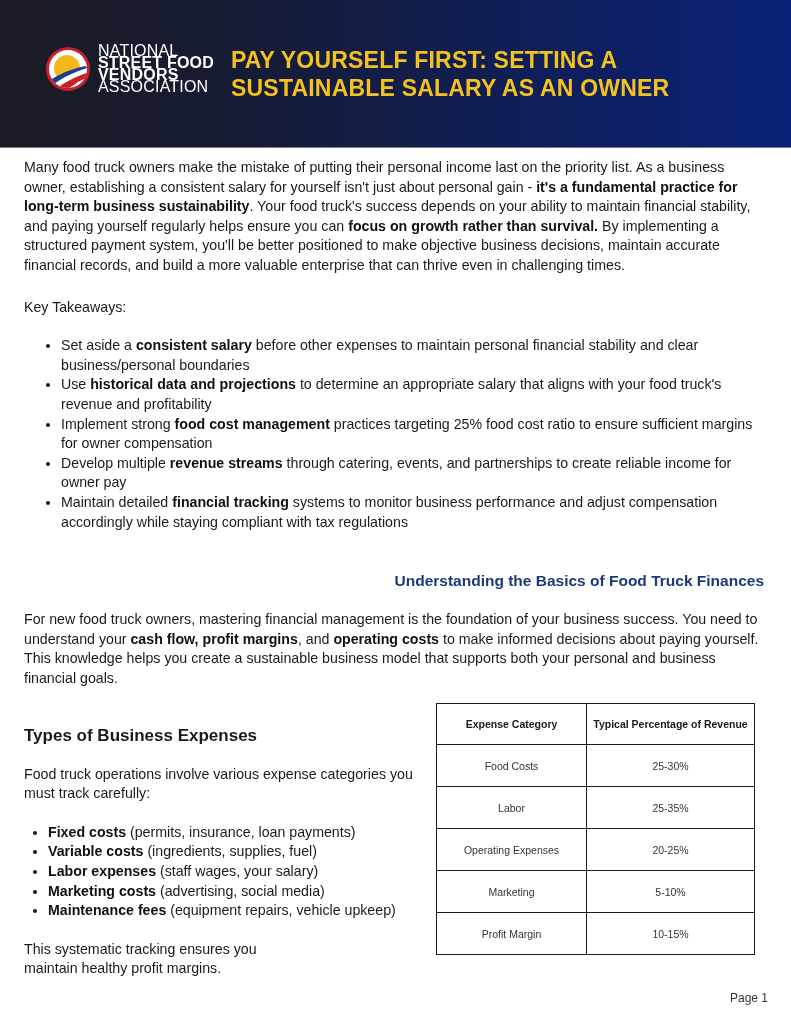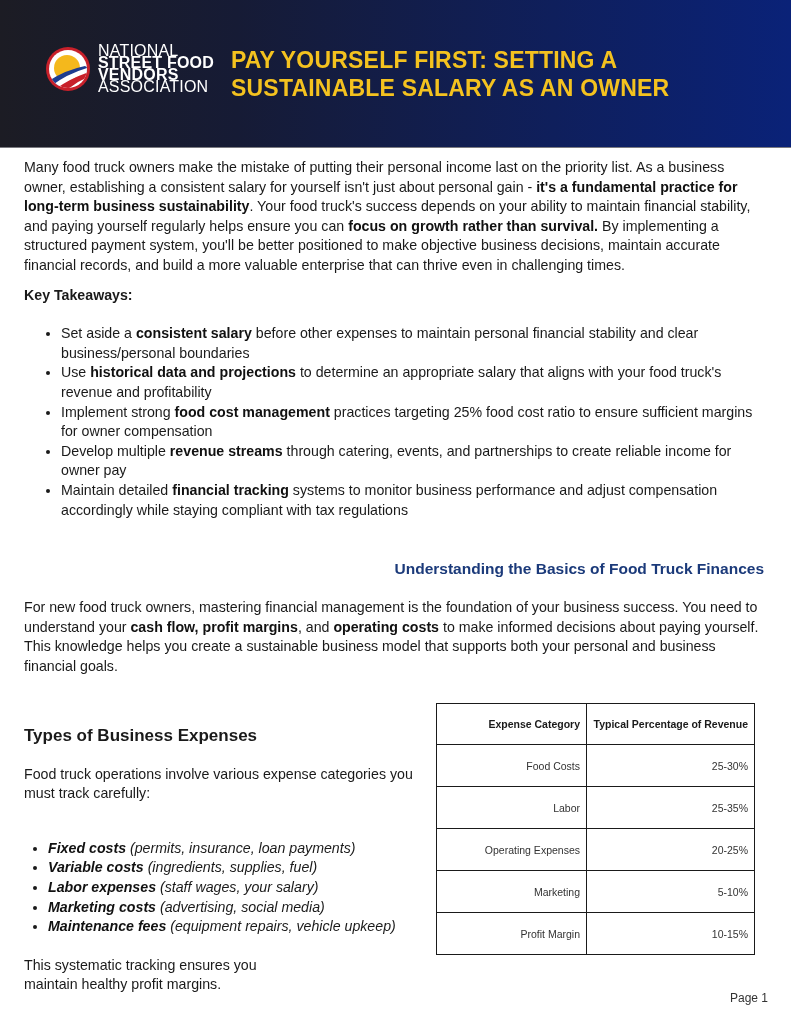--- a/index.html
+++ b/index.html
@@ -19,36 +19,36 @@
   }
   .logo-text .bold { font-weight: 700; }
   .title {
     position: absolute; left: 231px; top: 46px; margin: 0; color: #f4c21f;
     font-size: 23px; line-height: 28px; font-weight: 700; letter-spacing: 0.2px;
   }
   .content { position: absolute; left: 24px; top: 158px; width: 740px; font-size: 14.2px; line-height: 19.6px; }
   p { margin: 0; }
   b { font-weight: 700; color: #111; }
   .intro { width: 735px; }
-  .kt-head { margin-top: 10px; font-weight: 700; }
+  .kt-head { margin-top: 22px; font-weight: 400; }
   ul { margin: 0; padding-left: 24px; }
   .kt-list { margin-top: 19px; }
   .kt-list li { padding-left: 0; margin-left: 13px; }
   .section-title {
     margin-top: 39px; color: #1b3a7a; font-weight: 700; font-size: 15.5px; line-height: 20px; text-align: right;
   }
   .basics { margin-top: 19px; width: 735px; }
   .left-col { position: absolute; left: 24px; top: 726px; width: 400px; font-size: 14.2px; line-height: 19.6px; }
   .sub-title { font-weight: 700; font-size: 17px; margin: 0; }
   .left-col .desc { margin-top: 19px; }
-  .exp-list { margin-top: 35px; font-style: italic; }
+  .exp-list { margin-top: 19px; }
   .left-col .closing { margin-top: 19px; }
   table.expense {
     position: absolute; left: 436px; top: 703px; width: 319px; border-collapse: collapse;
-    font-size: 10.5px; text-align: right;
+    font-size: 10.5px; text-align: center;
   }
   table.expense th, table.expense td { border: 1.5px solid #1a1a1a; height: 41px; padding: 0 6px; }
   table.expense th { font-weight: 700; height: 40px; line-height: 12px; }
   table.expense td { color: #333; }
   table.expense col.c1 { width: 150px; }
   .page-num { position: absolute; right: 23px; top: 991px; font-size: 12px; color: #333; }
 </style>
 </head>
 <body>
 

